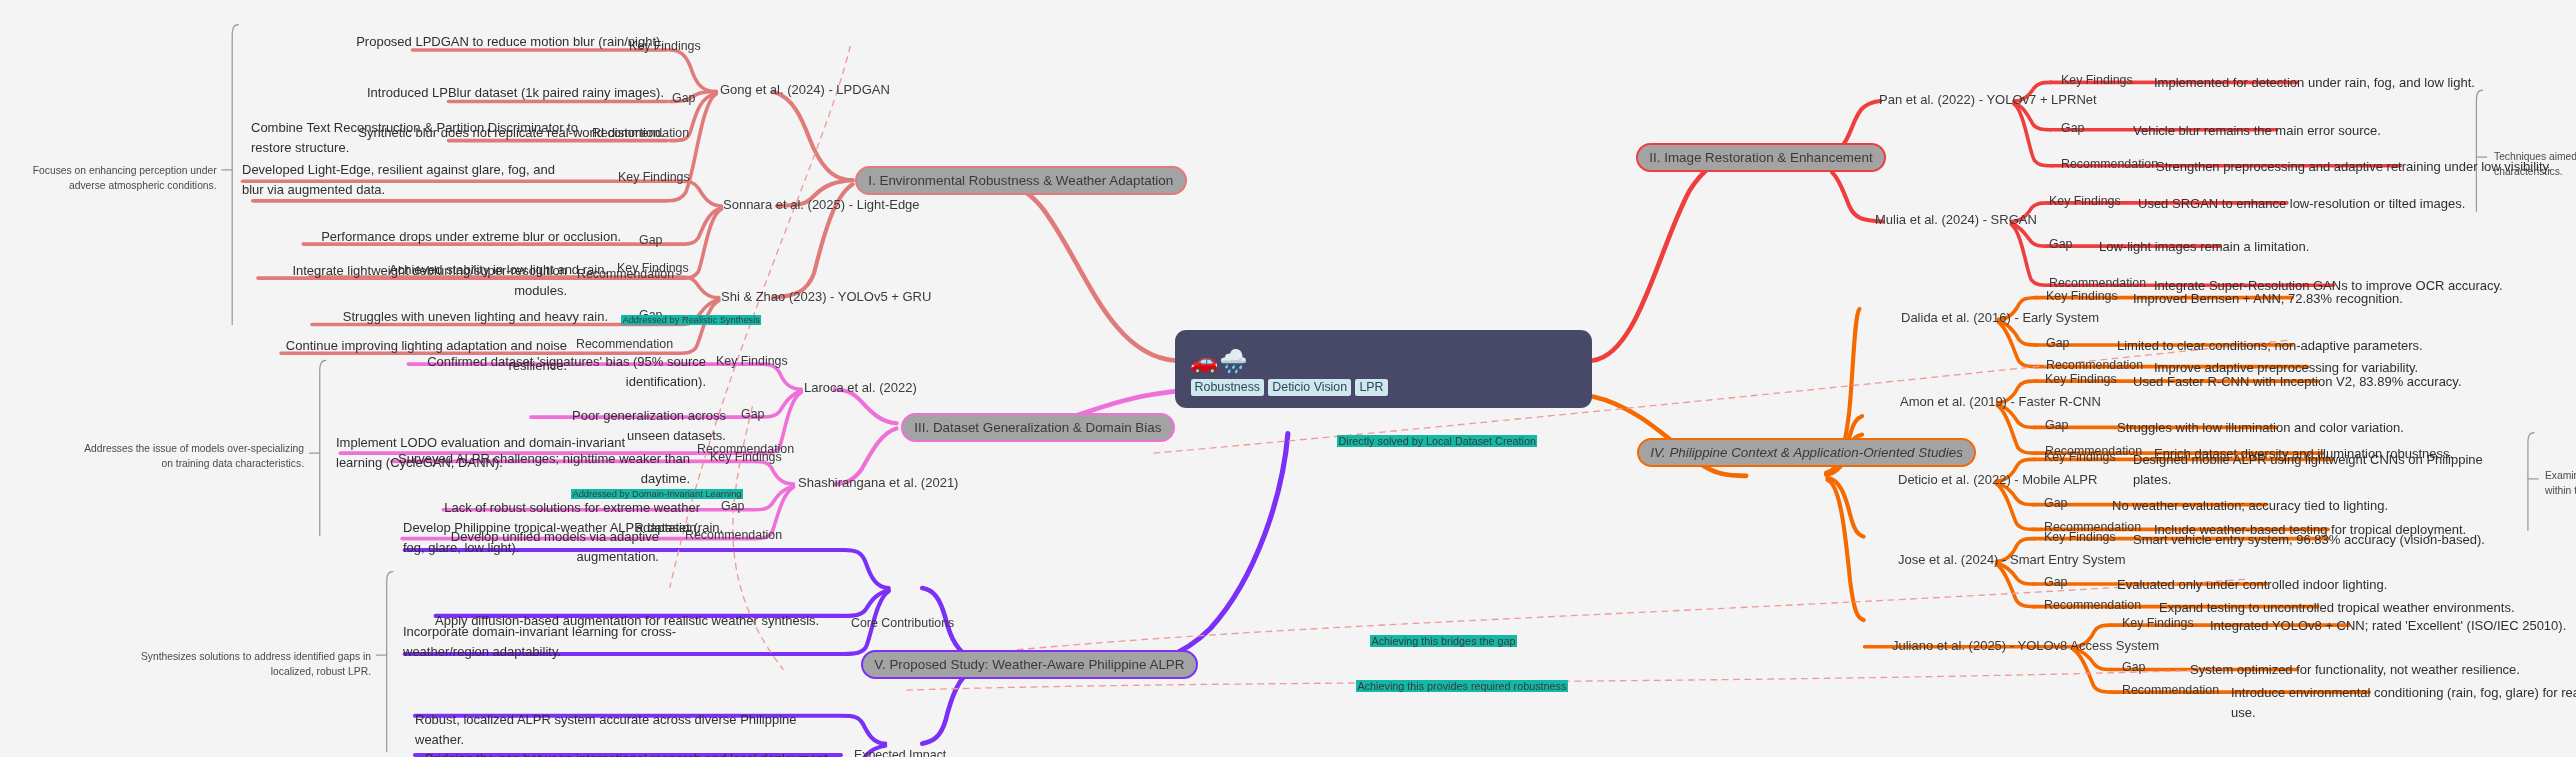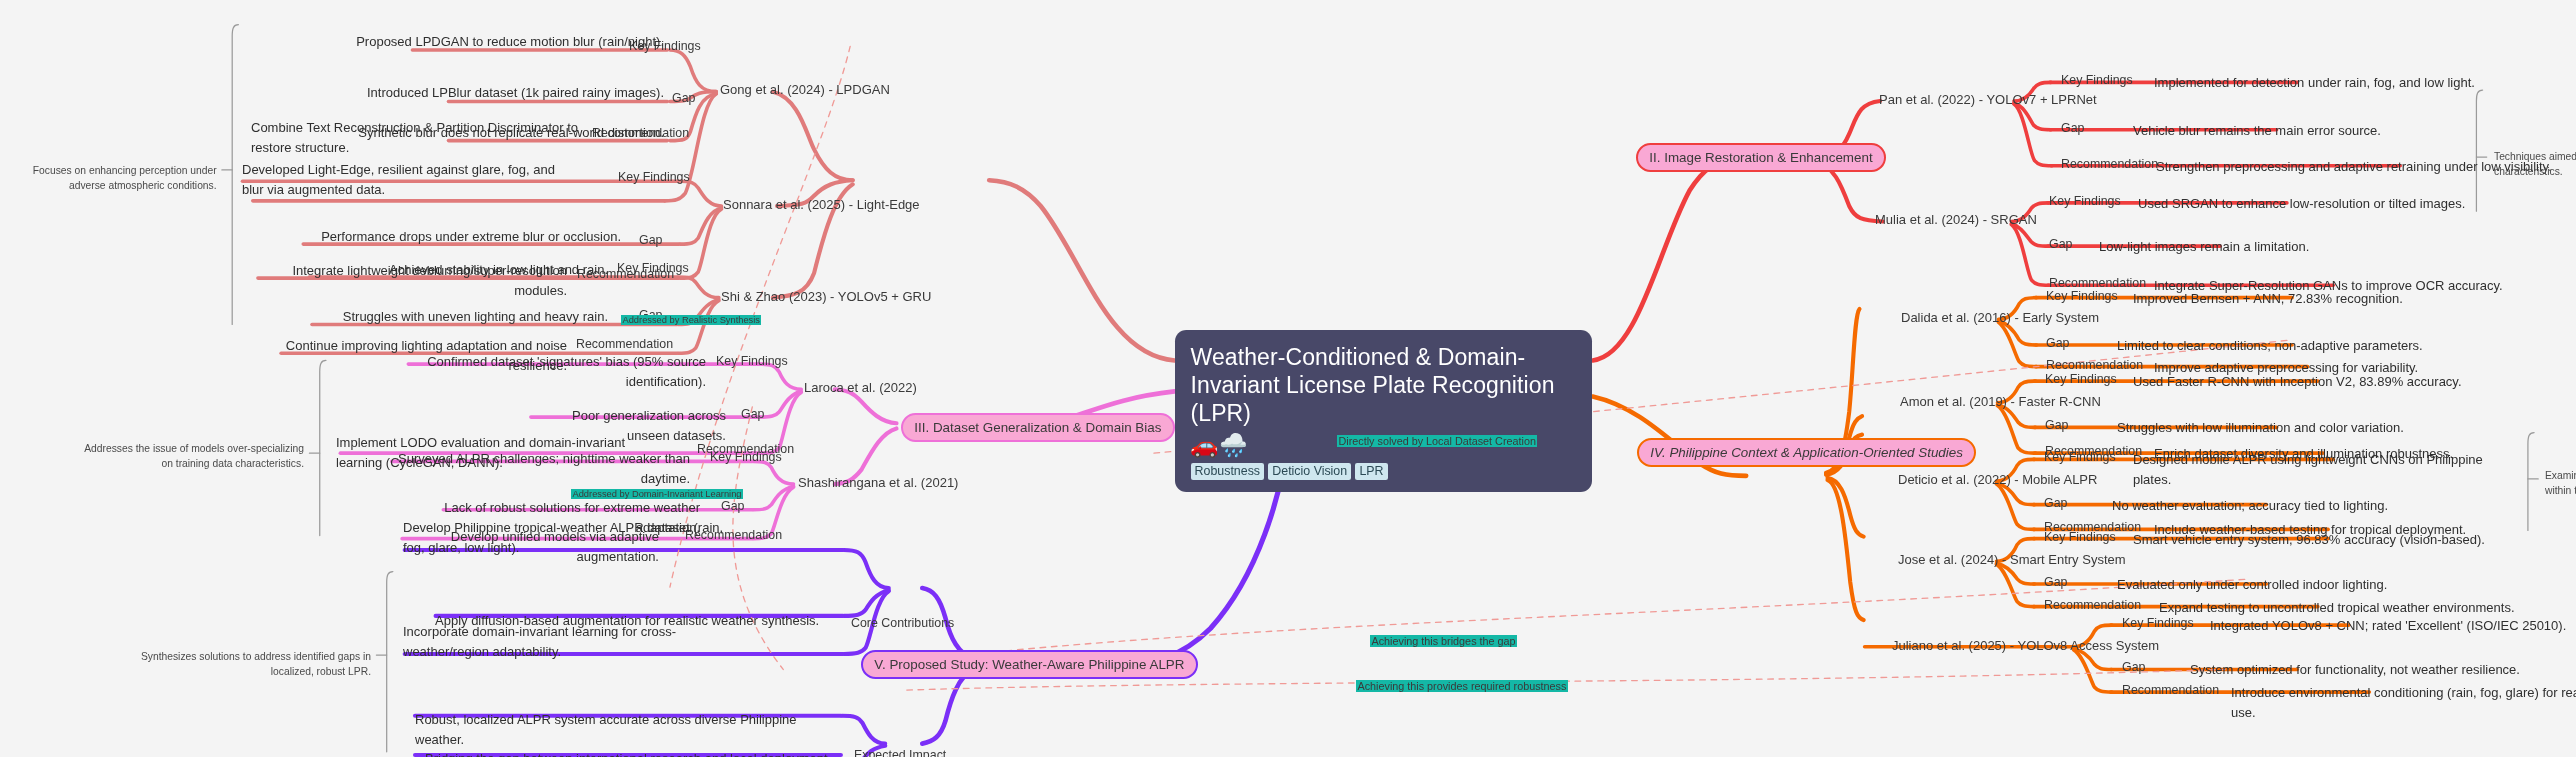--- a/index.html
+++ b/index.html
@@ -13,21 +13,21 @@
     background:#484868;border-radius:11.3px;padding:13.4px 15.5px 12.4px 15.5px;
     box-sizing:border-box;color:#ffffff;
   }
   .root-title{font-size:23px;line-height:1.22;font-weight:400;letter-spacing:0.1px;}
   .root-emoji{font-size:23px;line-height:1;margin-top:6.2px;}
   .root-tags{margin-top:6.2px;display:flex;gap:4.1px;}
   .root-tag{background:#cfe7ef;color:#2c4a55;font-size:12.4px;padding:1.5px 4.1px;border-radius:2.1px;white-space:nowrap;}
 
   
   .branch-pill{
-    position:absolute;background:#f9a8d4;border-radius:15.5px;
+    position:absolute;background:#a3a3a3;border-radius:15.5px;
     padding:5.2px 11.3px;box-sizing:border-box;white-space:nowrap;
     font-size:13.4px;color:#3a3a3a;
   }
   .pill-I  {border:2.6px solid #e07b7b;}
   .pill-II {border:2.6px solid #ef3e3e;}
   .pill-III{border:2.6px solid #ee70d8;}
   .pill-IV {border:2.6px solid #f56a00;}
   .pill-V  {border:2.6px solid #7b2ff7;}
 
   
@@ -198,29 +198,29 @@
 
       <path d="M1650,90 C1600,300 1400,700 1300,1140" stroke="#f09a96" stroke-width="2.6" stroke-dasharray="11 11"></path>
       <path d="M1460,790 C1420,960 1380,1120 1520,1300" stroke="#f09a96" stroke-width="2.6" stroke-dasharray="11 11"></path>
       <path d="M2240,880 C2800,830 3500,760 4450,660" stroke="#f09a96" stroke-width="2.6" stroke-dasharray="11 11"></path>
       <path d="M1800,1280 C2400,1210 3300,1195 4360,1125" stroke="#f09a96" stroke-width="2.6" stroke-dasharray="11 11"></path>
       <path d="M1760,1340 C2400,1320 3400,1330 4320,1300" stroke="#f09a96" stroke-width="2.6" stroke-dasharray="11 11"></path>
     </g>
   </svg>
 
   <div class="root-node">
-    <div class="root-title">Weather-Conditioned &amp; Domain-Invariant License Plate Recognition (LPR)</div>
     <div class="root-emoji">🚗🌧️</div>
     <div class="root-tags">
       <span class="root-tag">Robustness</span>
       <span class="root-tag">Deticio Vision</span>
       <span class="root-tag">LPR</span>
     </div>
   </div>
 
+  <div class="branch-pill pill-I" style="left:855px;top:166px;">I. Environmental Robustness &amp; Weather Adaptation</div>
   <div class="branch-pill pill-II" style="left:1636px;top:143px;">II. Image Restoration &amp; Enhancement</div>
   <div class="branch-pill pill-III" style="left:901px;top:413px;">III. Dataset Generalization &amp; Domain Bias</div>
   <div class="branch-pill pill-IV" style="left:1637px;top:438px;font-style:italic;">IV. Philippine Context &amp; Application-Oriented Studies</div>
   <div class="branch-pill pill-V" style="left:861px;top:650px;">V. Proposed Study: Weather-Aware Philippine ALPR</div>
 
   <div class="study-label" style="left:720px;top:82px;">Gong et al. (2024) - LPDGAN</div>
   <div class="cat-label" style="left:629px;top:39px;">Key Findings</div>
   <div class="cat-label" style="left:672px;top:91px;">Gap</div>
   <div class="cat-label" style="left:592px;top:126px;">Recommendation</div>
   <div class="leaf right" style="left:309px;top:32px;width:355px;">Proposed LPDGAN to reduce motion blur (rain/night).</div>

